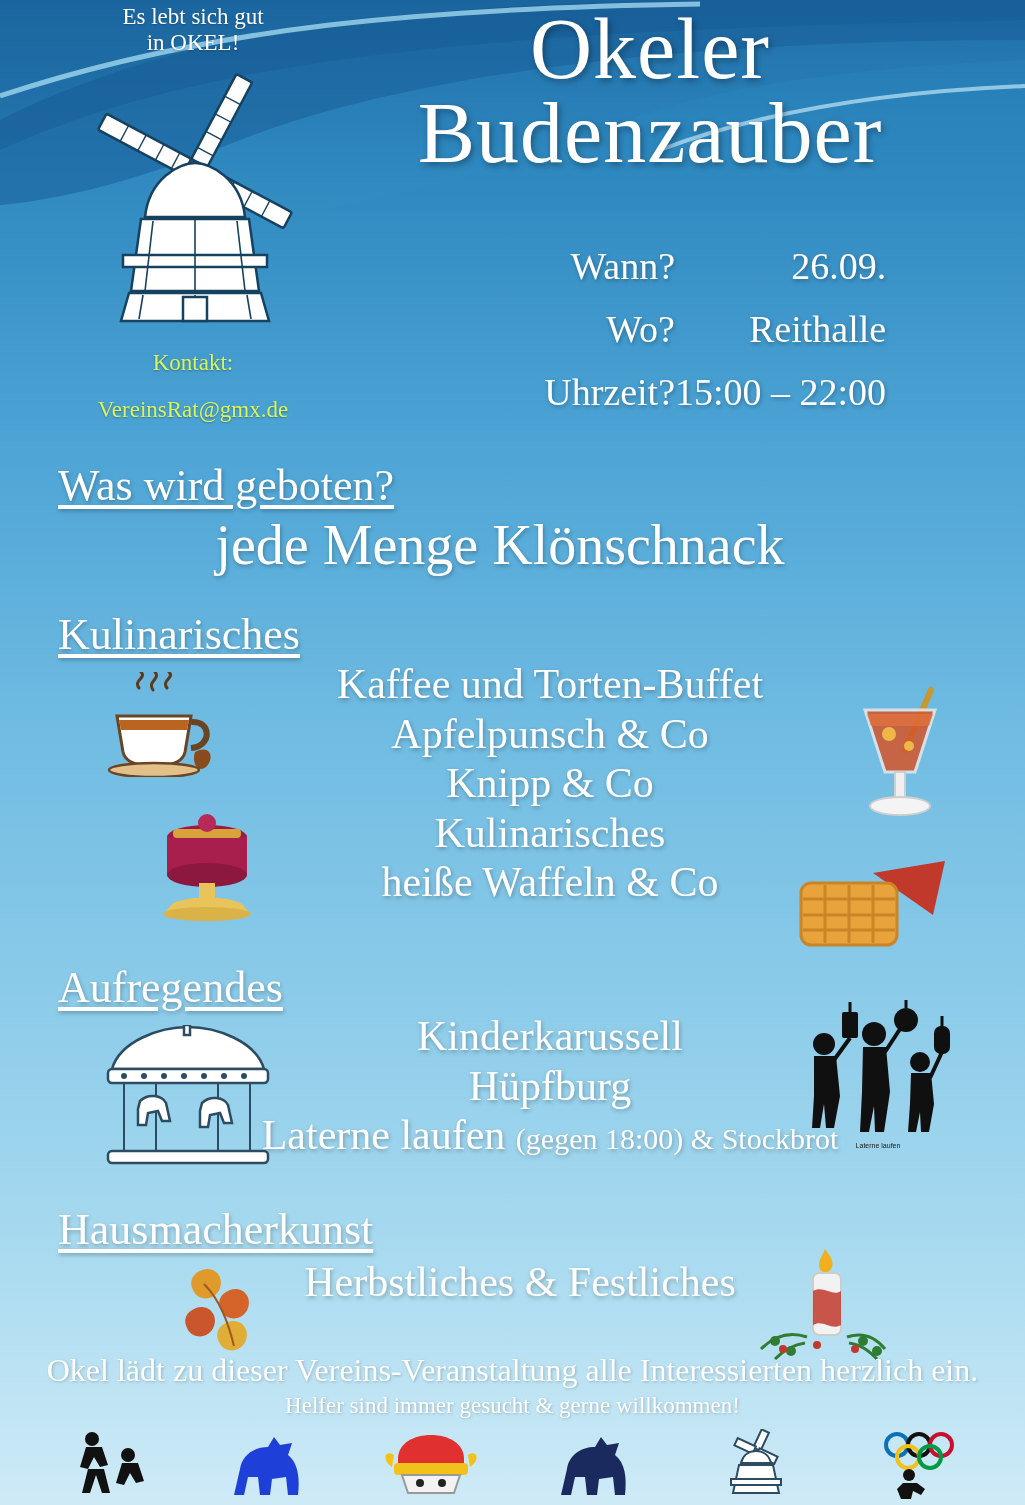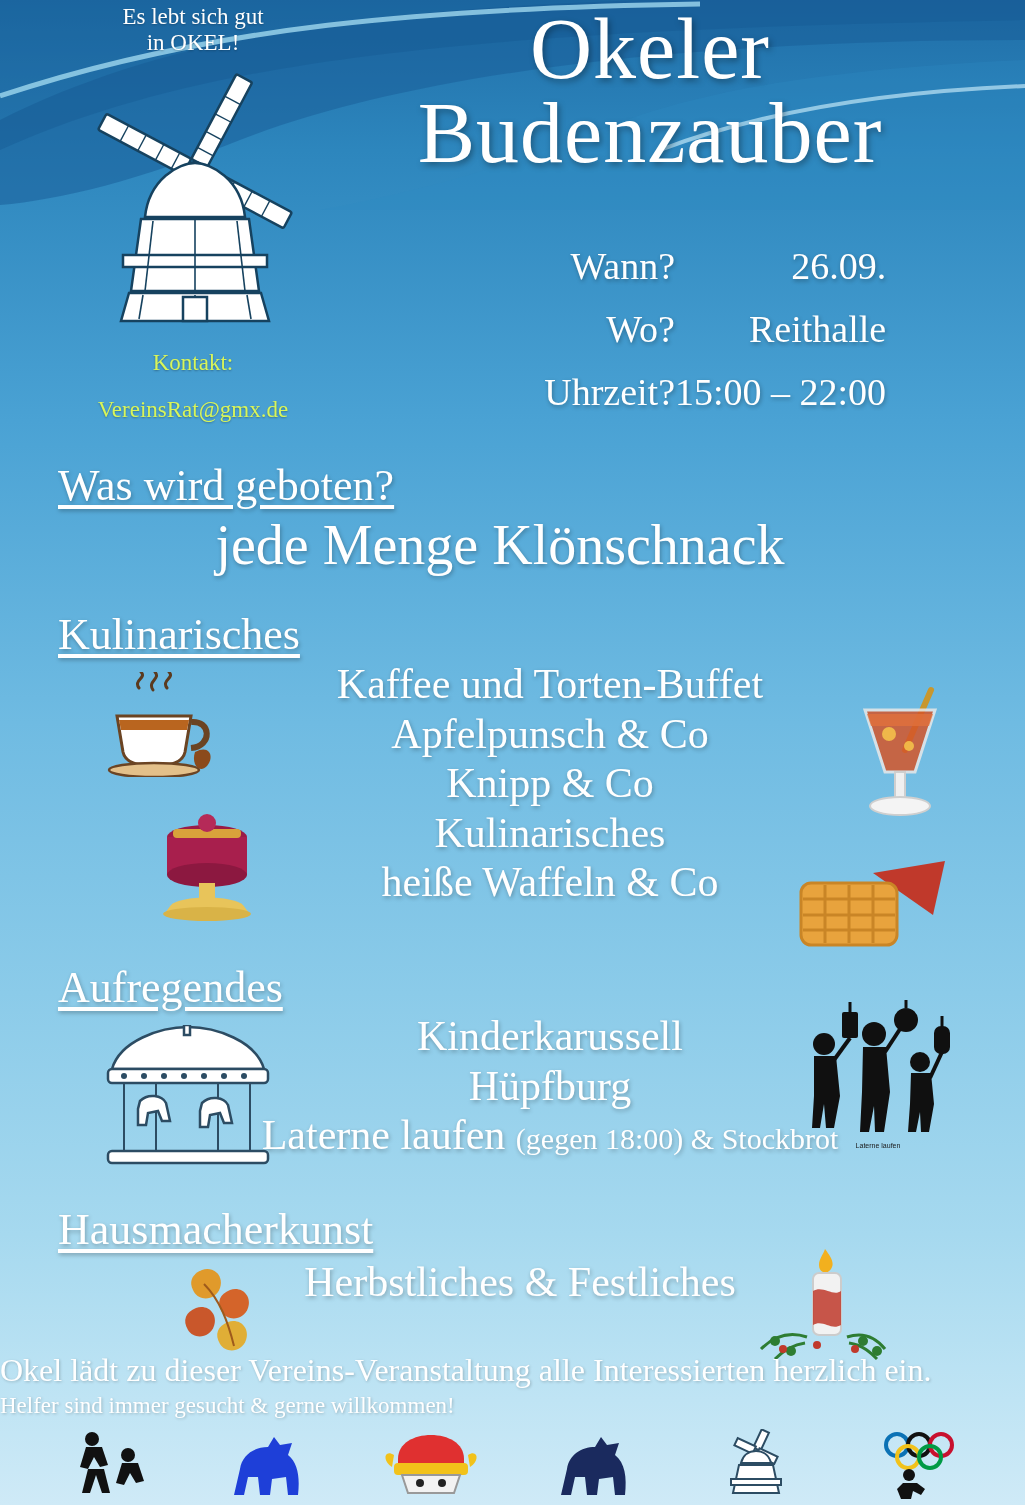--- a/index.html
+++ b/index.html
@@ -125,20 +125,21 @@
   #exciting-lines .small { font-size: 30px; }
 
   #craft-lines { left: 200px; top: 1258px; width: 640px; font-size: 42px; }
 
   
   .footer {
     position: absolute;
     left: 0;
     right: 0;
     bottom: 86px;
+    text-align: center;
     color: #ffffff;
   }
   .footer .f1 { font-size: 32px; text-shadow: 1px 1px 3px rgba(0,0,0,.22); }
   .footer .f2 { font-size: 23px; margin-top: 4px; text-shadow: 1px 1px 3px rgba(0,0,0,.22); }
 
   .icon-strip {
     position: absolute;
     left: 0; right: 0; bottom: 0;
     height: 78px;
     display: flex;

